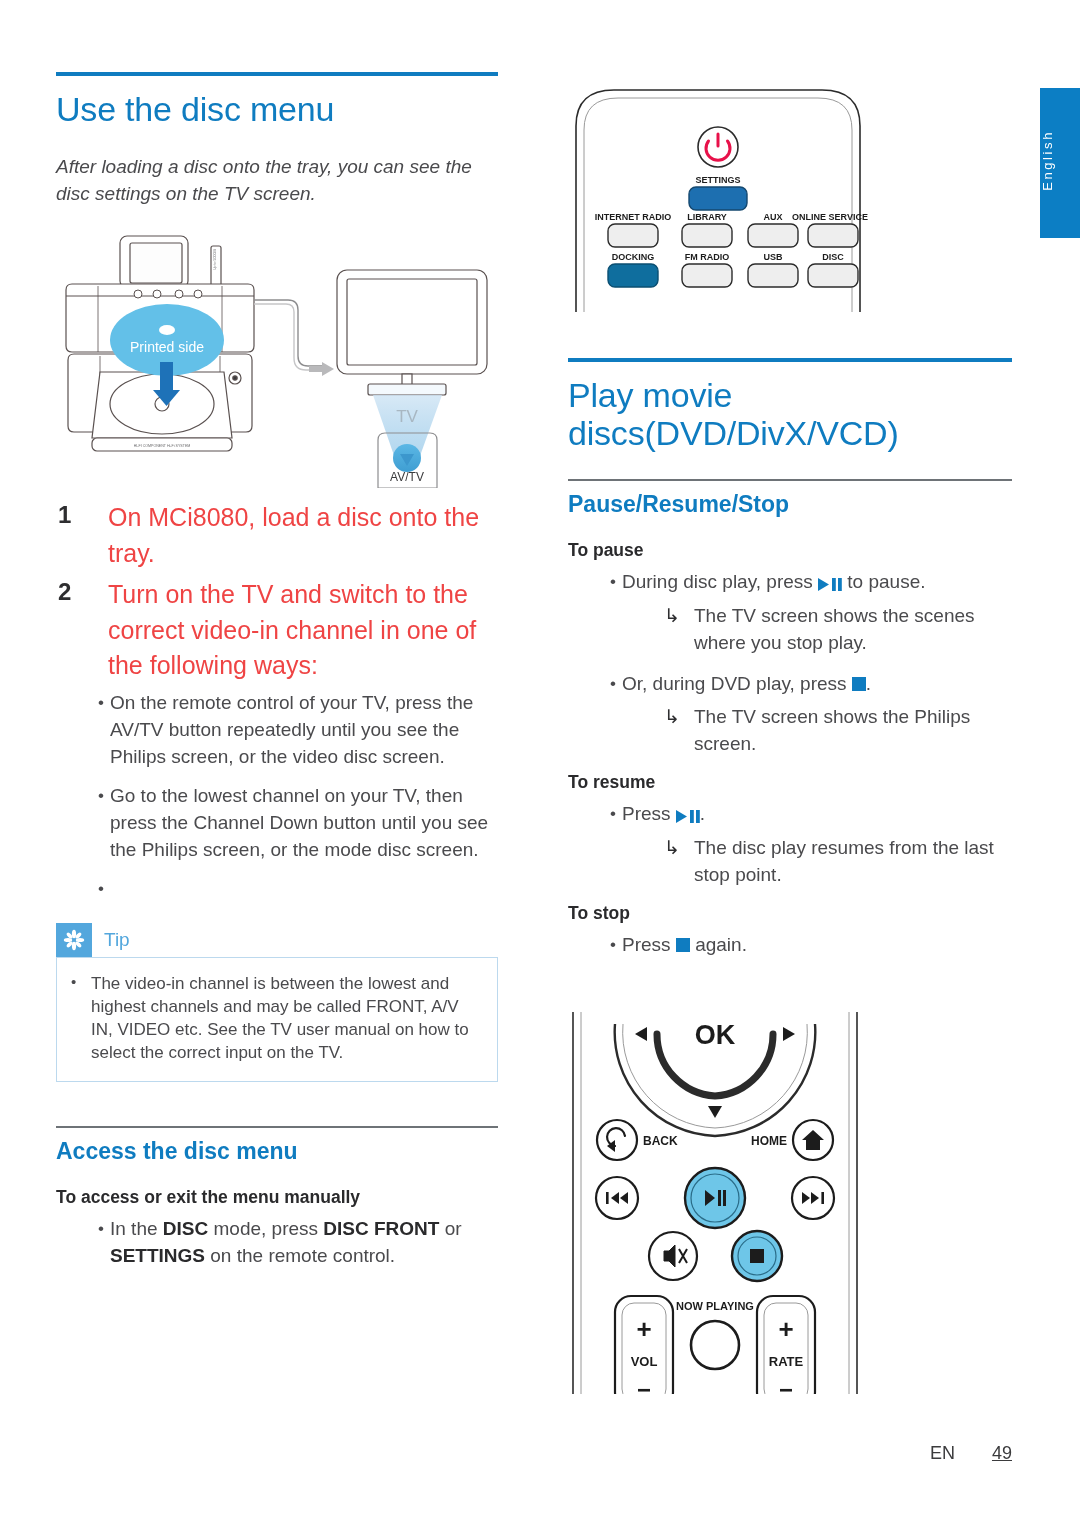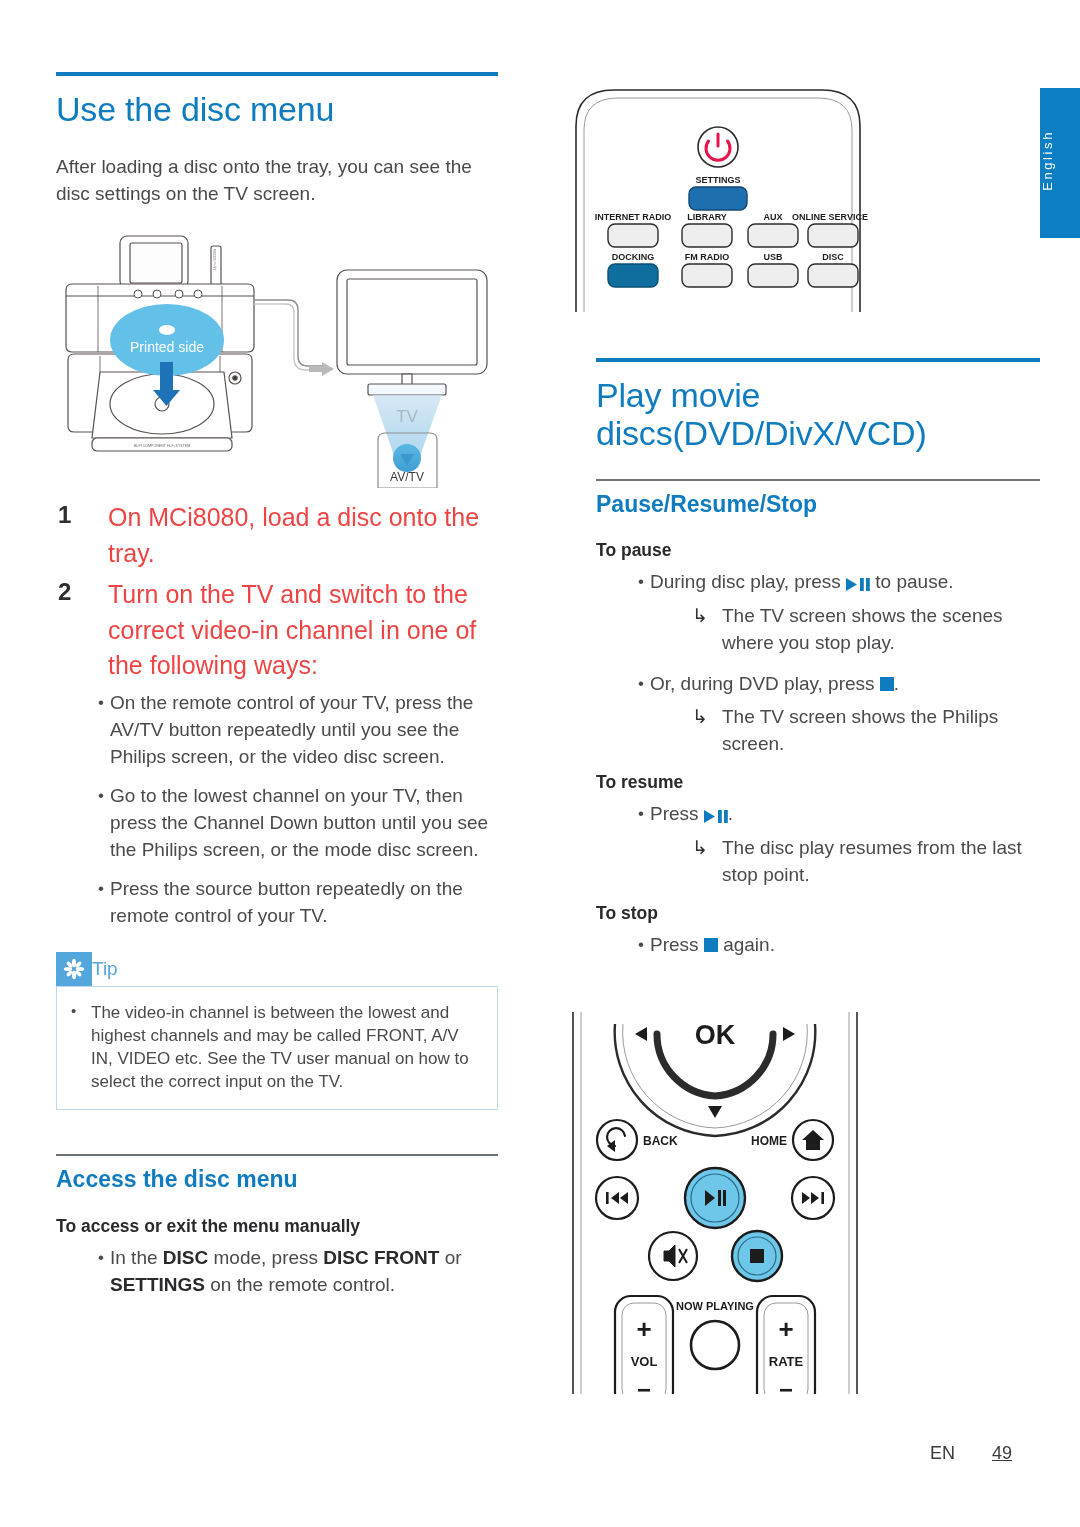--- a/index.html
+++ b/index.html
@@ -11,21 +11,21 @@
     width: 1080px; height: 1527px;
     position: relative;
     font-family: "Liberation Sans", sans-serif;
     color: #3a3a3c;
     overflow: hidden;
   }
 
   
   .page { position: relative; width: 1080px; height: 1527px; }
   .col-left  { position: absolute; left: 56px;  top: 72px;  width: 442px; }
-  .col-right { position: absolute; left: 568px; top: 72px;  width: 444px; margin-left: 28px; }
+  .col-right { position: absolute; left: 568px; top: 72px;  width: 444px; }
 
   
   .rule-top {
     border-top: 4px solid #0f7cc0;
     margin-bottom: 14px;
   }
   .rule-thin {
     border-top: 2px solid #6e7377;
     margin-bottom: 10px;
   }
@@ -50,20 +50,21 @@
     color: #2a2a2c;
     margin: 0 0 8px 0;
   }
 
   p.body-text {
     font-size: 19px;
     line-height: 1.42;
     margin: 11px 0 18px 0;
     color: #4a4a4d;
     font-weight: 300;
+    font-style: italic;
   }
 
   
   .steps { margin: 0; padding: 0; }
   .step {
     display: flex;
     margin-bottom: 6px;
   }
   .step-num {
     flex: 0 0 52px;
@@ -146,20 +147,21 @@
   .tip-badge {
     width: 36px; height: 34px;
     background: #53a7dd;
     display: flex; align-items: center; justify-content: center;
     color: #fff;
   }
   .tip-label {
     color: #53a7dd;
     font-size: 19px;
     font-weight: 400;
+    padding-left: 12px;
   }
   .tip-body {
     border: 1px solid #bcd9ee;
     border-top: 1px solid #bcd9ee;
     padding: 14px 14px 16px 14px;
   }
   .tip-item {
     display: flex;
     font-size: 17px;
     line-height: 1.36;
@@ -342,21 +344,20 @@
       <li class="bullet">
         <span class="bullet-dot">•</span>
         <span class="bullet-txt">On the remote control of your TV, press the AV/TV button repeatedly until you see the Philips screen, or the video disc screen.</span>
       </li>
       <li class="bullet">
         <span class="bullet-dot">•</span>
         <span class="bullet-txt">Go to the lowest channel on your TV, then press the Channel Down button until you see the Philips screen, or the mode disc screen.</span>
       </li>
       <li class="bullet">
         <span class="bullet-dot">•</span>
-        <span class="bullet-txt">Press the source button repeatedly on the remote control of your TV.</span>
       </li>
     </ul>
 
     <div class="tipwrap">
       <div class="tip-head">
         <div class="tip-badge">
           <svg width="22" height="22" viewBox="0 0 22 22" xmlns="http://www.w3.org/2000/svg">
             <g fill="#ffffff">
               <ellipse cx="11" cy="5" rx="2.1" ry="4.2"></ellipse>
               <ellipse cx="11" cy="17" rx="2.1" ry="4.2"></ellipse>

